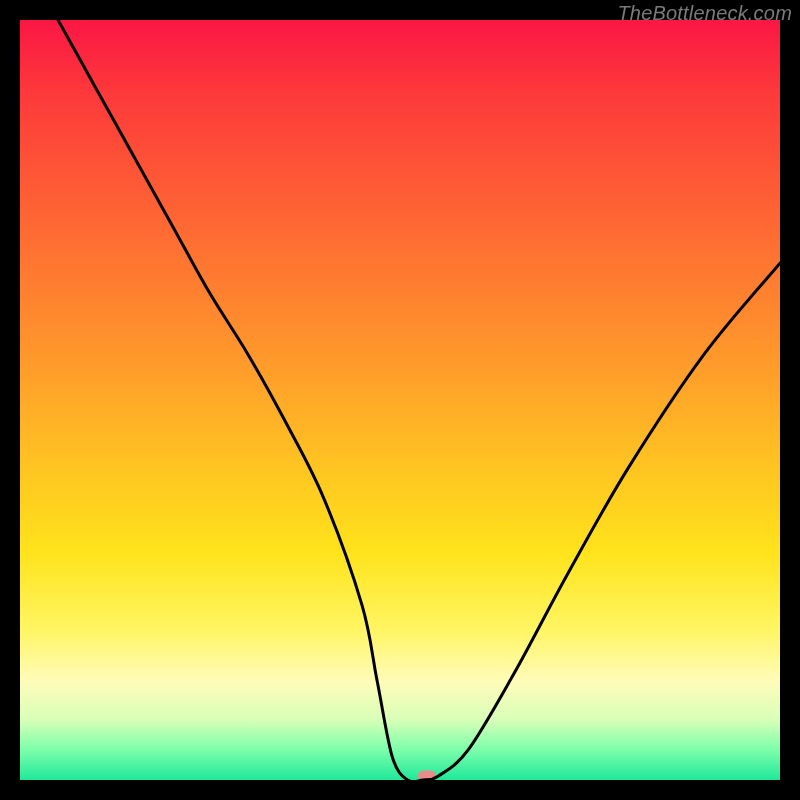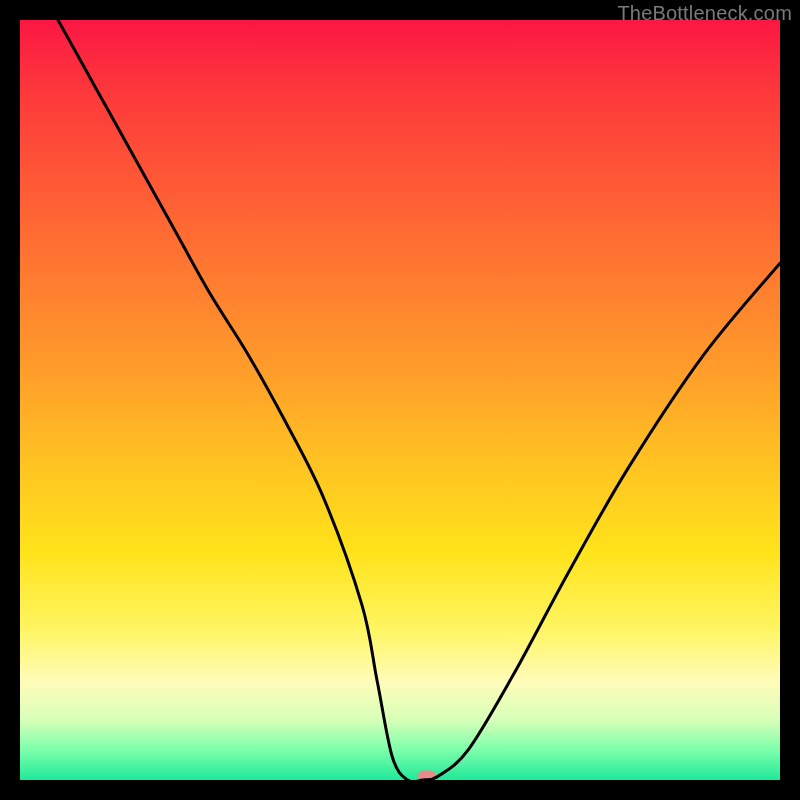--- a/index.html
+++ b/index.html
@@ -9,20 +9,21 @@
     height: 800px;
     background: #000;
     overflow: hidden;
     font-family: Arial, Helvetica, sans-serif;
   }
   .frame {
     position: relative;
     width: 800px;
     height: 596px;
     background: #000;
+    font-style: italic;
   }
   .watermark {
     position: absolute;
     top: 2px;
     right: 8px;
     color: #7a7a7a;
     font-size: 20px;
     font-weight: 500;
     letter-spacing: 0.2px;
     z-index: 50;

